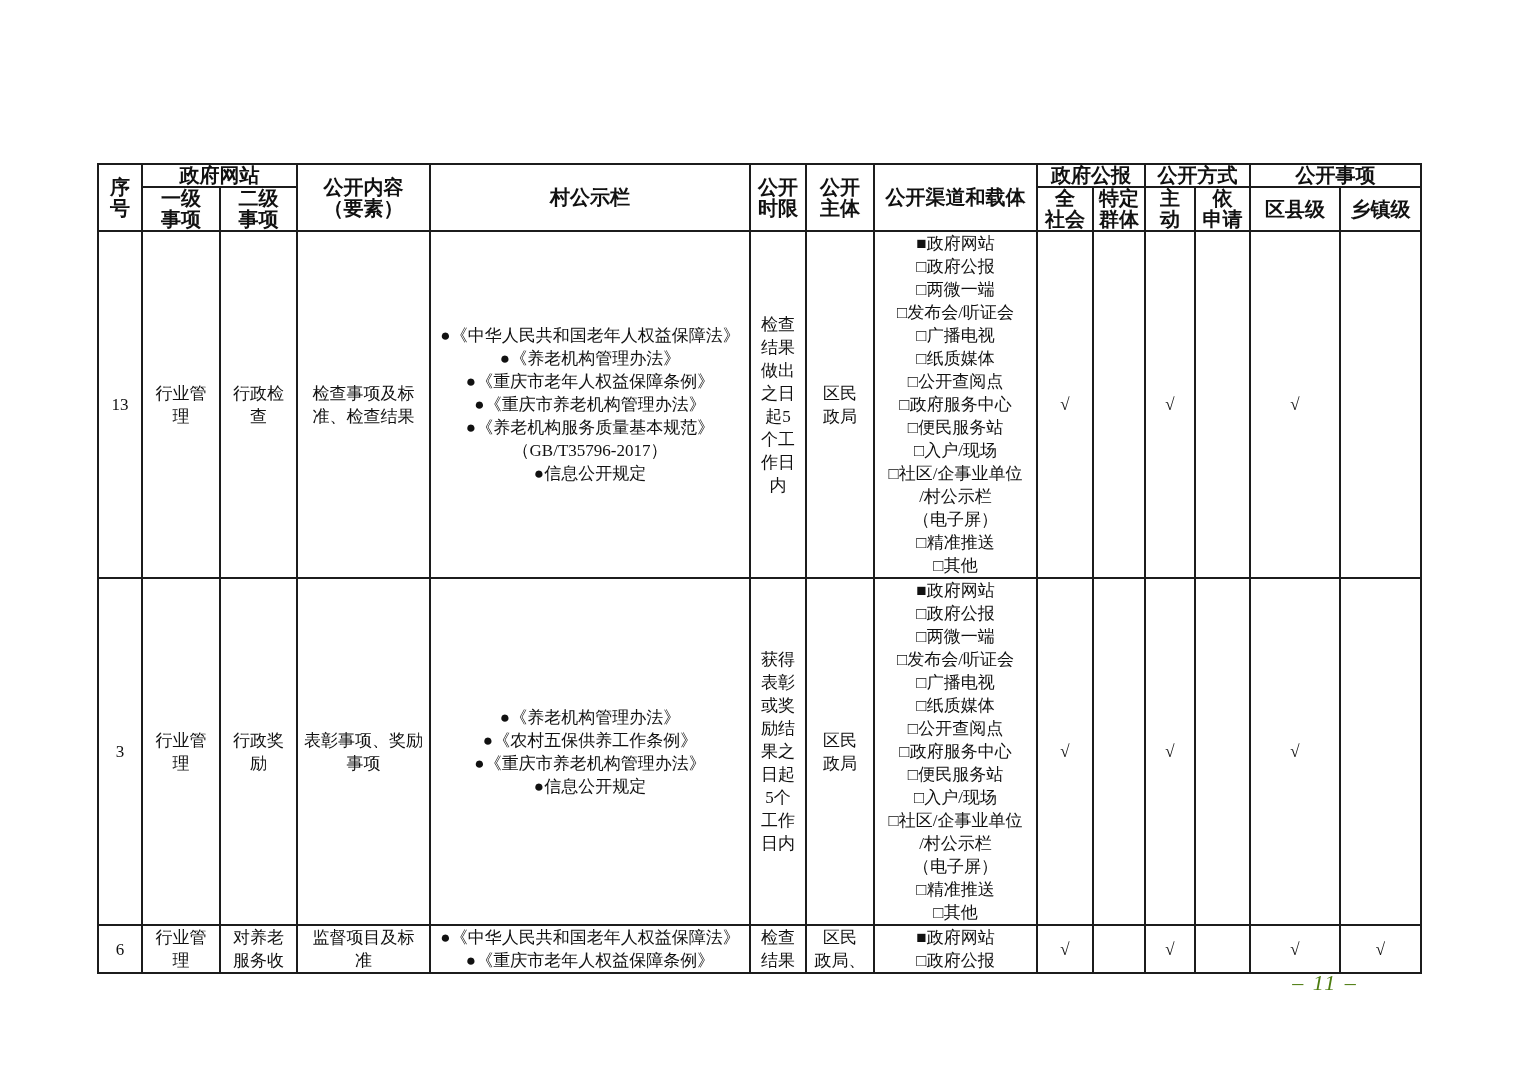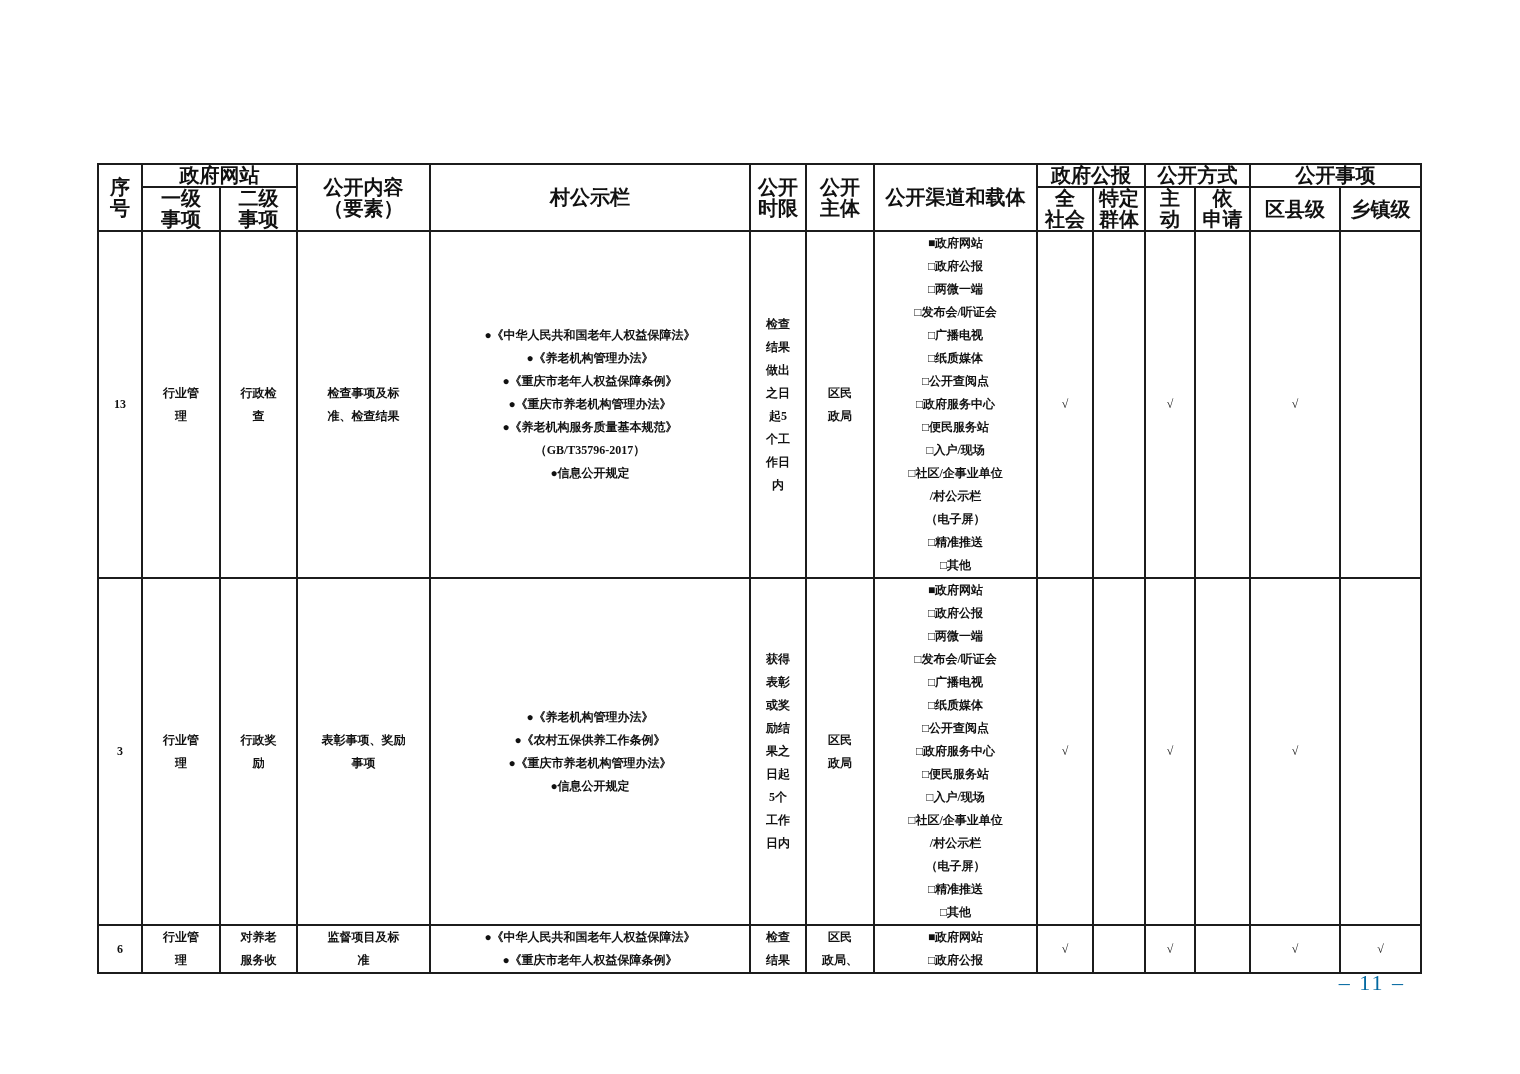--- a/index.html
+++ b/index.html
@@ -24,22 +24,22 @@
     table-layout: fixed;
     width: 1323px;
   }
   table.catalog td, table.catalog th {
     border: 2px solid #1c1c1c;
     padding: 0;
     text-align: center;
     vertical-align: middle;
     white-space: pre-line;
     overflow: hidden;
-    font-weight: bold;
-    font-size: 12px;
+    font-weight: normal;
+    font-size: 17px;
     line-height: 23px;
   }
   
   table.catalog th {
     font-family: "Liberation Sans", "DejaVu Sans", sans-serif;
     font-weight: bold;
     font-size: 20px;
     line-height: 21px;
   }
   tr.hdr-top { height: 23px; }
@@ -65,24 +65,25 @@
     line-height: 22px;
   }
   td.check-cell {
     font-size: 19px;
   }
   .page-number {
     position: absolute;
     left: 1245px;
     top: 970px;
     width: 160px;
-    text-align: right;
+    text-align: center;
     font-size: 22px;
     letter-spacing: 2px;
-    color: #0369a1;
+    color: #4d7c0f;
+    font-style: italic;
   }
 </style>
 </head>
 <body>
 
 <div class="page">
 
   <table class="catalog">
     <colgroup>
       <col style="width:44px">

